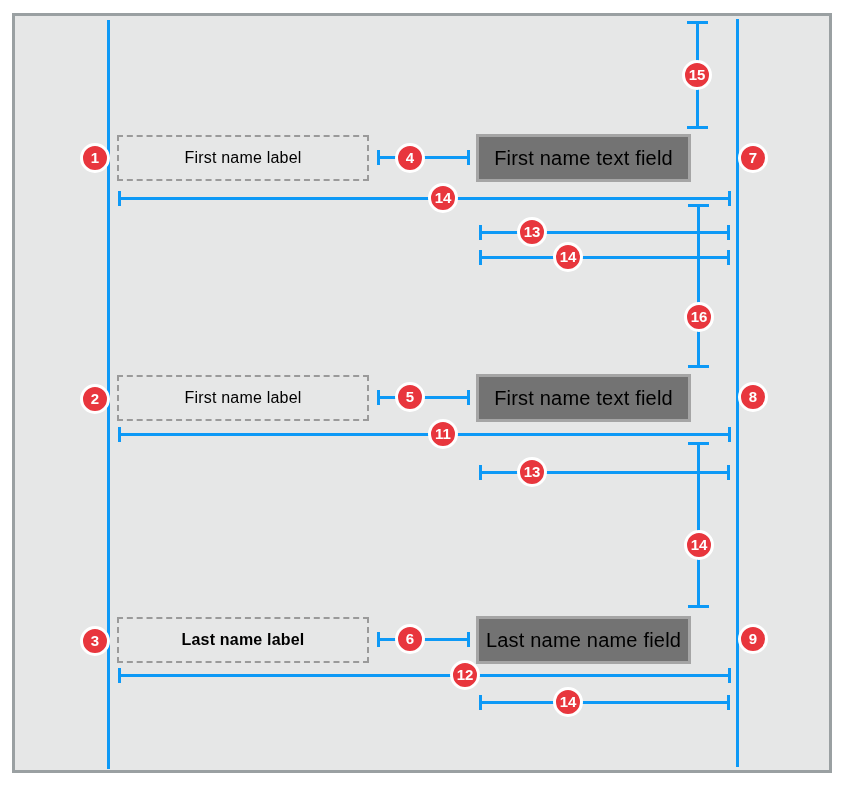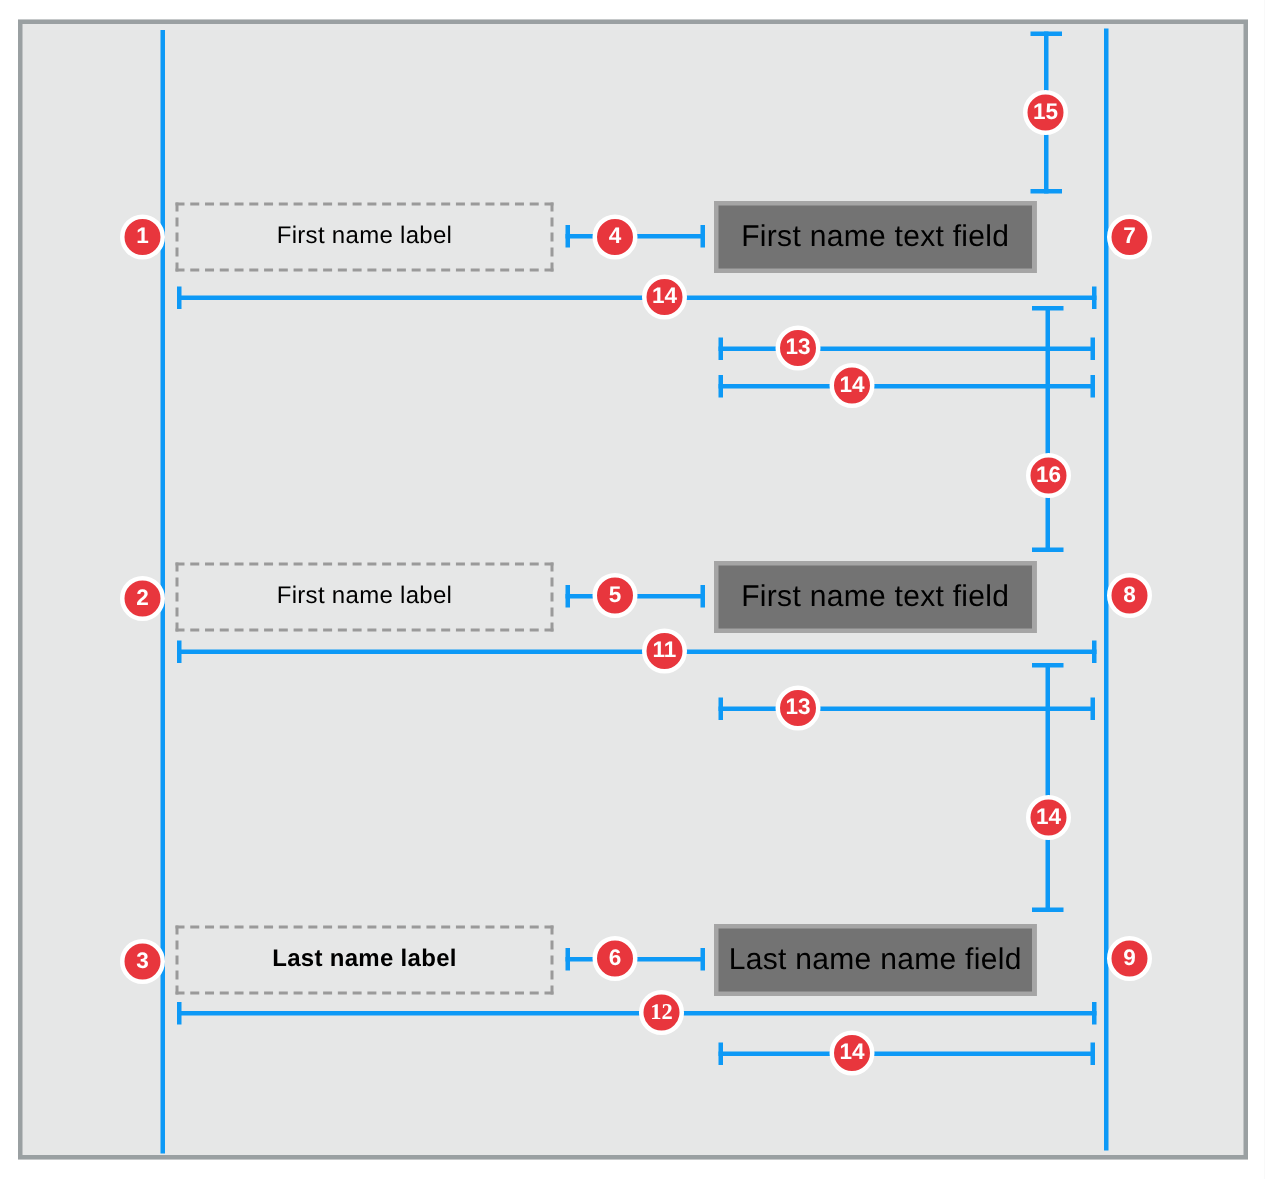--- a/index.html
+++ b/index.html
@@ -108,20 +108,20 @@
 <div class="badge" style="left:95px;top:399px;">2</div>
 <div class="badge" style="left:95px;top:641px;">3</div>
 <div class="badge" style="left:410px;top:158px;">4</div>
 <div class="badge" style="left:410px;top:397px;">5</div>
 <div class="badge" style="left:410px;top:639px;">6</div>
 <div class="badge" style="left:753px;top:158px;">7</div>
 <div class="badge" style="left:753px;top:397px;">8</div>
 <div class="badge" style="left:753px;top:639px;">9</div>
 <div class="badge" style="left:443px;top:198px;">14</div>
 <div class="badge" style="left:443px;top:434px;">11</div>
-<div class="badge" style="left:441px;top:675px;font-family:Liberation Serif, serif;">12</div>
+<div class="badge" style="left:465px;top:675px;">12</div>
 <div class="badge" style="left:532px;top:232px;">13</div>
 <div class="badge" style="left:568px;top:257px;">14</div>
 <div class="badge" style="left:532px;top:472px;">13</div>
 <div class="badge" style="left:568px;top:702px;">14</div>
 <div class="badge" style="left:697px;top:75px;">15</div>
 <div class="badge" style="left:699px;top:300px;margin-top:17px;">16</div>
 <div class="badge" style="left:699px;top:545px;">14</div>
 
 </body></html>

